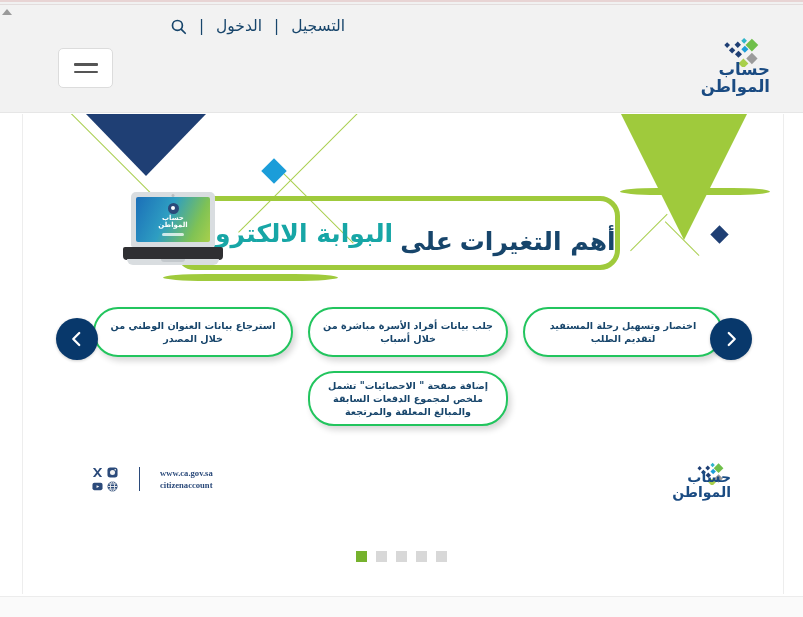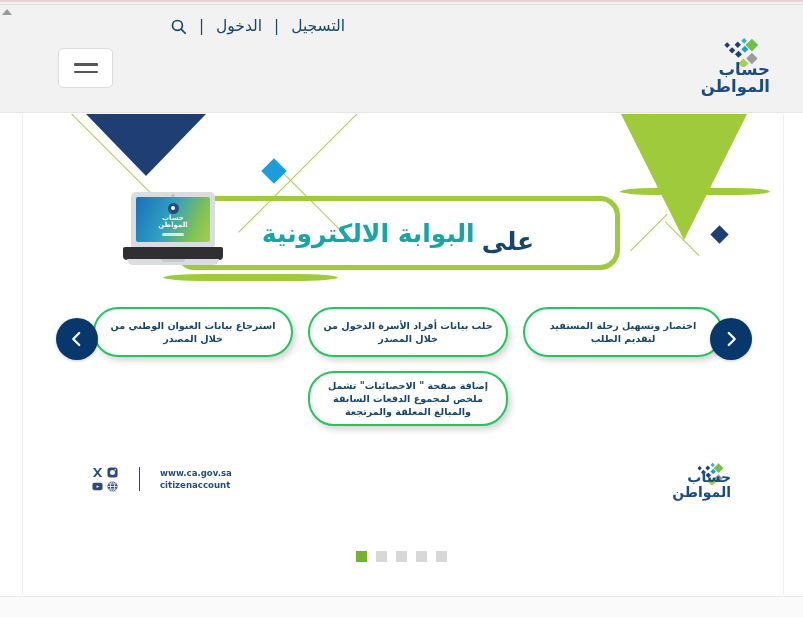--- a/index.html
+++ b/index.html
@@ -297,20 +297,21 @@
   }
   .nav-prev { left: 33px; }
   .nav-next { left: 687px; }
   .nav-arrow svg { display: block; }
 
   
   .slide-footer-left {
     position: absolute; top: 352px; left: 68px;
     display: flex; align-items: center; gap: 17px;
     direction: ltr;
+    font-family: Liberation Serif, serif;
   }
   .social-grid {
     display: grid;
     grid-template-columns: 13px 13px;
     grid-template-rows: 12px 12px;
     gap: 2px;
   }
   .social-ic {
     width: 13px; height: 13px;
     display: flex; align-items: center; justify-content: center;
@@ -431,20 +432,21 @@
       <div class="line-x" style="top:124px; left:635px; width:48px; transform:rotate(45deg);"></div>
 
       <div class="diamond blue" style="top:48px; left:242px; width:18px; height:18px;"></div>
       <div class="diamond navy" style="top:114px; left:690px; width:13px; height:13px;"></div>
 
       <div class="swoosh" style="top:74px; left:597px; width:150px; height:7px;"></div>
       <div class="swoosh" style="top:160px; left:140px; width:175px; height:7px;"></div>
 
       <div class="headline-pill"></div>
       <div class="headline">
+        <span class="navy">أهم التغيرات</span>
         <span class="navy">على</span>
         <span class="teal">البوابة الالكترونية</span>
       </div>
 
       <div class="laptop">
         <div class="laptop-lid">
           <div class="laptop-cam"></div>
           <div class="laptop-screen">
             <div class="screen-badge"></div>
             <div class="screen-logo">
@@ -458,21 +460,21 @@
         <div class="laptop-foot"></div>
         <div class="laptop-notch"></div>
       </div>
 
       <div class="cards">
         <div class="card-row">
           <div class="card">
             <span class="card-text">اختصار وتسهيل رحلة المستفيد لتقديم الطلب</span>
           </div>
           <div class="card">
-            <span class="card-text">جلب بيانات أفراد الأسرة الدخول من خلال المصدر</span>
+            <span class="card-text">جلب بيانات أفراد الأسرة مباشرة من خلال أسباب</span>
           </div>
           <div class="card">
             <span class="card-text">استرجاع بيانات العنوان الوطني من خلال المصدر</span>
           </div>
         </div>
         <div class="card-row">
           <div class="card">
             <span class="card-text">إضافة صفحة " الاحصائيات" تشمل ملخص لمجموع الدفعات السابقة والمبالغ المعلقة والمرتجعة</span>
           </div>
         </div>

